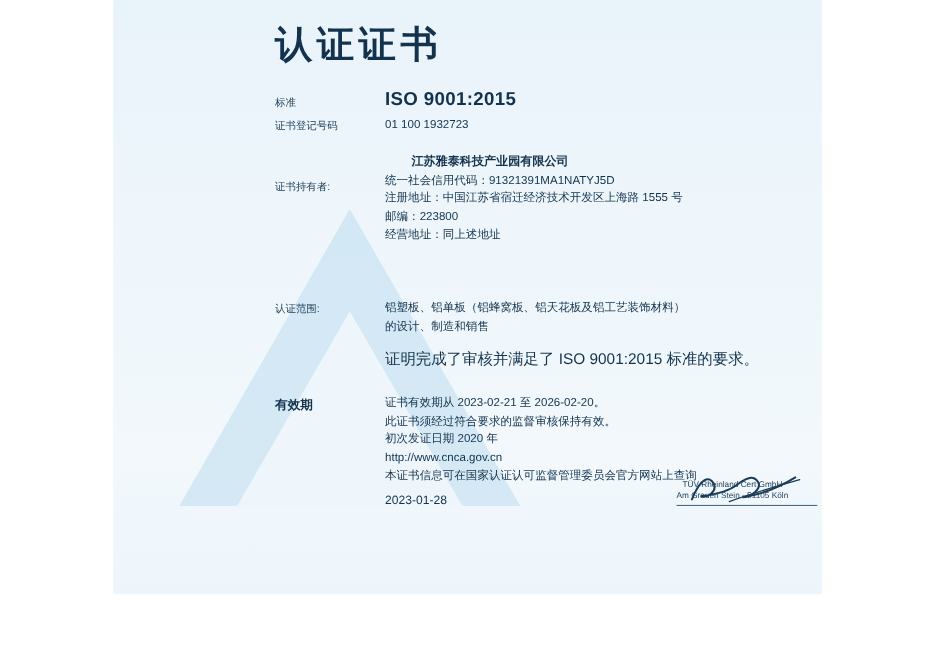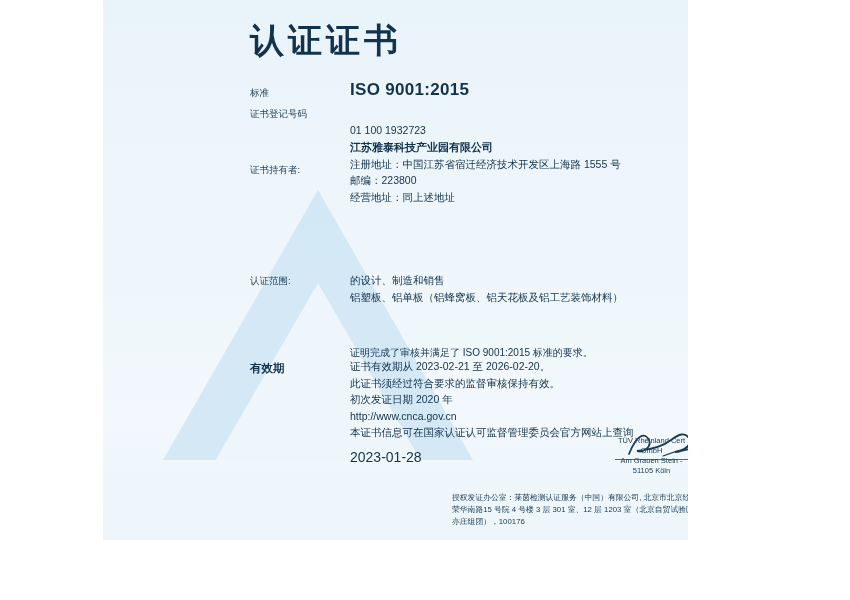--- a/index.html
+++ b/index.html
@@ -17,21 +17,21 @@
     position: relative;
     width: 850px;
     height: 600px;
     background: #ffffff;
   }
   
   .page {
     position: absolute;
     left: 103px;
     top: 0;
-    width: 585px;
+    width: 644px;
     height: 600px;
     background: #eef6fb;
     overflow: hidden;
     text-decoration: underline;
   }
   
   .page:before {
     content: "";
     position: absolute;
     inset: 0;
@@ -76,21 +76,20 @@
     position: absolute;
     font-size: 9.5px;
     color: #1d3c56;
     white-space: nowrap;
   }
   .row-value {
     position: absolute;
     font-size: 10px;
     color: #12324d;
     white-space: nowrap;
-    margin-top: 17px;
   }
   .std-name {
     position: absolute;
     left: 247px;
     top: 80px;
     font-size: 17px;
     font-weight: bold;
     color: #0f3css;
     color: #12324d;
     letter-spacing: 0.3px;
@@ -101,38 +100,38 @@
 
   .holder-label { left: 147px; top: 143px; margin-top: 21px; }
   .holder-block {
     position: absolute;
     left: 247px;
     top: 139px;
     font-size: 10.5px;
     color: #12324d;
     line-height: 16.5px;
   }
-  .holder-block .name { font-weight: bold; font-size: 11px; }
+  .holder-block .name { font-weight: bold; font-size: 11px; margin-left: 24px; }
 
   .scope-label { left: 147px; top: 275px; }
   .scope-block {
     position: absolute;
     left: 247px;
     top: 272px;
     font-size: 10.5px;
     color: #12324d;
     line-height: 16.5px;
     width: 340px;
   }
 
   .audit-line {
     position: absolute;
     left: 247px;
-    top: 346px;
-    font-size: 10px;
+    top: 318px;
+    font-size: 14px;
     color: #12324d;
   }
 
   .valid-label {
     position: absolute;
     left: 147px;
     top: 361px;
     font-size: 11.5px;
     font-weight: bold;
     color: #12324d;
@@ -143,21 +142,21 @@
     top: 358px;
     font-size: 10.5px;
     color: #12324d;
     line-height: 16.5px;
   }
 
   .issue-date {
     position: absolute;
     left: 247px;
     top: 449px;
-    font-size: 14px;
+    font-size: 11px;
     color: #12324d;
   }
 
   .signature {
     position: absolute;
     left: 520px;
     top: 428px;
     width: 110px;
     height: 34px;
   }
@@ -213,29 +212,30 @@
 
       <div class="row-label std-label">标准</div>
       <div class="std-name">ISO 9001:2015</div>
 
       <div class="row-label reg-label">证书登记号码</div>
       <div class="row-value reg-value">01 100 1932723</div>
 
       <div class="row-label holder-label">证书持有者:</div>
       <div class="holder-block">
         <div class="name">江苏雅泰科技产业园有限公司</div>
+        <div>统一社会信用代码：91321391MA1NATYJ5D</div>
         <div>注册地址：中国江苏省宿迁经济技术开发区上海路 1555 号</div>
         <div>邮编：223800</div>
         <div>经营地址：同上述地址</div>
       </div>
 
       <div class="row-label scope-label">认证范围:</div>
       <div class="scope-block">
+        <div>铝塑板、铝单板（铝蜂窝板、铝天花板及铝工艺装饰材料）</div>
         <div>的设计、制造和销售</div>
-        <div>铝塑板、铝单板（铝蜂窝板、铝天花板及铝工艺装饰材料）</div>
       </div>
 
       <div class="audit-line">证明完成了审核并满足了 ISO 9001:2015 标准的要求。</div>
 
       <div class="valid-label">有效期</div>
       <div class="valid-block">
         <div>证书有效期从 2023-02-21 至 2026-02-20。</div>
         <div>此证书须经过符合要求的监督审核保持有效。</div>
         <div>初次发证日期 2020 年</div>
         <div>http://www.cnca.gov.cn</div>
@@ -247,21 +247,20 @@
       <svg class="signature" viewBox="0 0 110 34">
         <path d="M6 26 C14 6, 22 4, 26 12 C29 19, 20 25, 14 23 C24 22, 38 20, 48 12 C56 6, 62 4, 66 10 C70 16, 60 24, 52 24 C66 22, 84 16, 100 6" fill="none" stroke="#1b3b59" stroke-width="1.8" stroke-linecap="round"></path>
         <path d="M40 28 C56 22, 76 16, 104 8" fill="none" stroke="#1b3b59" stroke-width="1.2" stroke-linecap="round"></path>
       </svg>
       <div class="sig-rule"></div>
       <div class="sig-org">
         <div>TÜV Rheinland Cert GmbH</div>
         <div>Am Grauen Stein - 51105 Köln</div>
       </div>
 
-      <div class="authorized">授权发证办公室：莱茵检测认证服务（中国）有限公司, 北京市北京经济技术开发区荣华南路15 号院 4 号楼 3 层 301 室、12 层 1203 室（北京自贸试验区高端产业片区亦庄组团），100176</div>
     </div>
   </div>
 
   <div class="footer">
     
 
     
 
     
 

